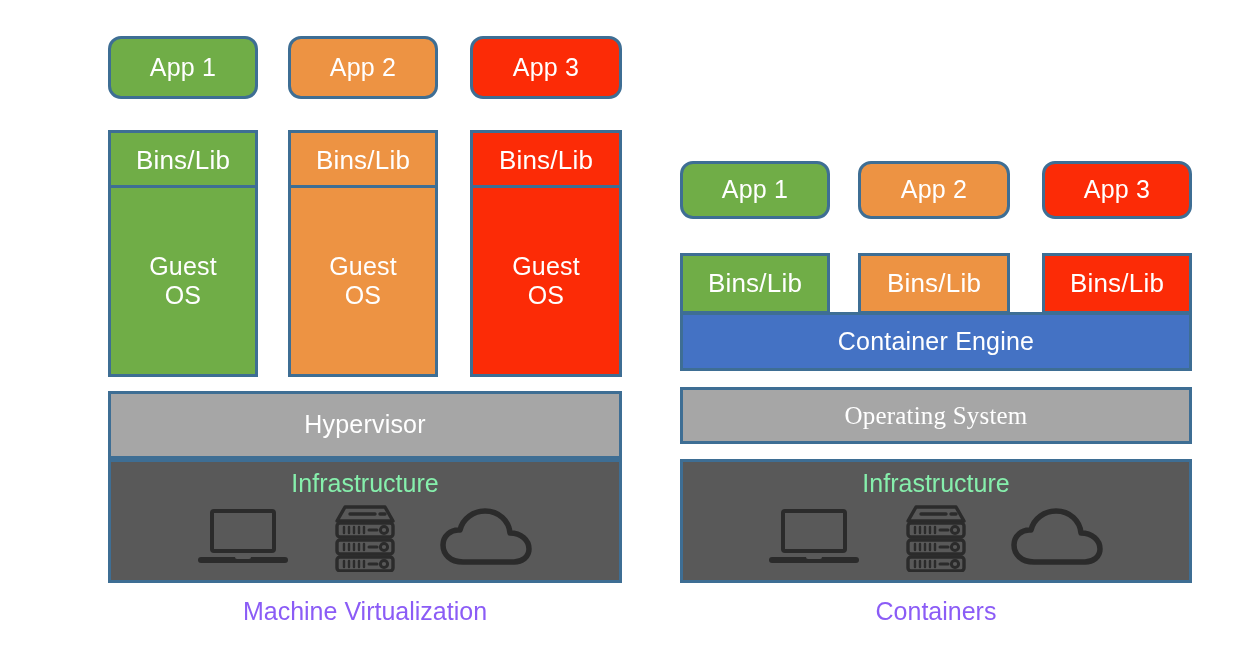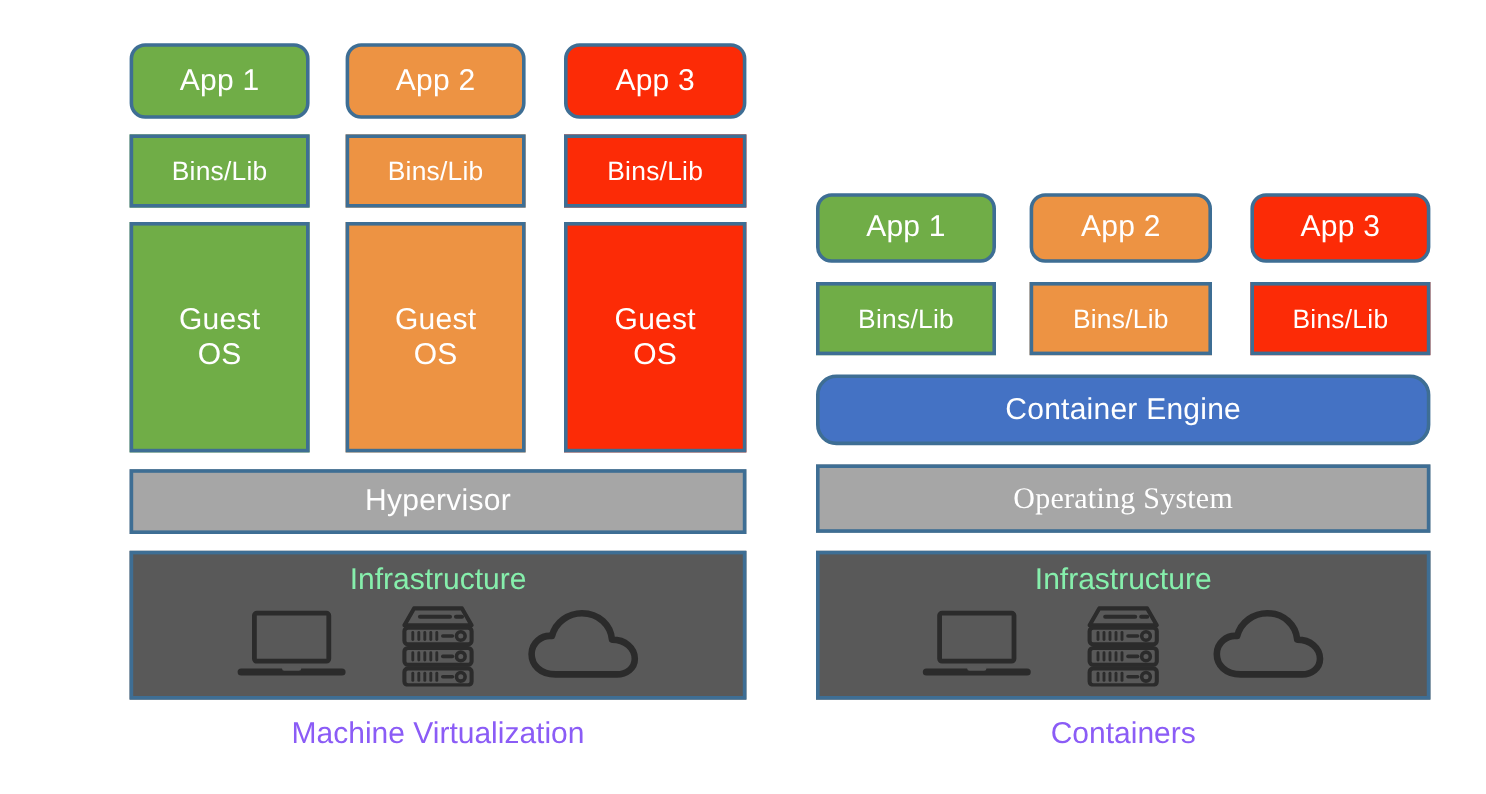--- a/index.html
+++ b/index.html
@@ -31,21 +31,21 @@
     white-space: pre-line;
     letter-spacing: .2px;
   }
   .green  { background: #70AD47; }
   .orange { background: #ED9343; }
   .red    { background: #FC2B06; }
   .gray   { background: #A6A6A6; }
   .blue   { background: #4472C4; }
 
   .fs-app   { font-size: 25px; border-radius: 13px; }
-  .fs-bins  { font-size: 22px; }
+  .fs-bins  { font-size: 26px; margin-top: 18px; }
   .fs-guest { font-size: 25px; }
   .fs-bar   { font-size: 25px; }
 
   
   .infra {
     display: block;
     position: absolute;
     border: 3px solid #3E6E94;
     background: #595959;
   }
@@ -90,21 +90,21 @@
     <div class="box orange fs-app" style="left:288px; top:36px; width:150px; height:63px;">App 2</div>
     <div class="box orange fs-bins" style="left:288px; top:112px; width:150px; height:61px;">Bins/Lib</div>
     <div class="box orange fs-guest" style="left:288px; top:185px; width:150px; height:192px;">Guest
 OS</div>
 
     <div class="box red fs-app" style="left:470px; top:36px; width:152px; height:63px;">App 3</div>
     <div class="box red fs-bins" style="left:470px; top:112px; width:152px; height:61px;">Bins/Lib</div>
     <div class="box red fs-guest" style="left:470px; top:185px; width:152px; height:192px;">Guest
 OS</div>
 
-    <div class="box gray fs-bar" style="left:108px; top:391px; width:514px; height:54px;">Hypervisor</div>
+    <div class="box gray fs-bar" style="left:108px; top:391px; width:514px; height:68px;">Hypervisor</div>
 
     <div class="infra" style="left:108px; top:459px; width:514px; height:124px;">
       <div class="infra-label">Infrastructure</div>
       <div class="infra-icons">
 
         <span>
           <svg width="96" height="62" viewBox="0 0 96 62">
             <rect x="17" y="5" width="62" height="40" rx="2" fill="none" stroke="#2B2B2B" stroke-width="4"></rect>
             <rect x="3" y="51" width="90" height="6" rx="3" fill="#2B2B2B"></rect>
             <rect x="40" y="49" width="16" height="4" rx="2" fill="#5a5a5a"></rect>
@@ -166,21 +166,21 @@
 
     <div class="box green fs-app" style="left:680px; top:161px; width:150px; height:58px;">App 1</div>
     <div class="box green fs-bins" style="left:680px; top:235px; width:150px; height:61px;">Bins/Lib</div>
 
     <div class="box orange fs-app" style="left:858px; top:161px; width:152px; height:58px;">App 2</div>
     <div class="box orange fs-bins" style="left:858px; top:235px; width:152px; height:61px;">Bins/Lib</div>
 
     <div class="box red fs-app" style="left:1042px; top:161px; width:150px; height:58px;">App 3</div>
     <div class="box red fs-bins" style="left:1042px; top:235px; width:150px; height:61px;">Bins/Lib</div>
 
-    <div class="box blue fs-bar" style="left:680px; top:312px; width:512px; height:59px;border-radius:17px;">Container Engine</div>
+    <div class="box blue fs-bar" style="left:680px; top:312px; width:512px; height:59px;">Container Engine</div>
 
     <div class="box gray fs-bar" style="left:680px; top:387px; width:512px; height:57px;font-family:Liberation Serif, serif;">Operating System</div>
 
     <div class="infra" style="left:680px; top:459px; width:512px; height:124px;">
       <div class="infra-label">Infrastructure</div>
       <div class="infra-icons">
 
         <span>
           <svg width="96" height="62" viewBox="0 0 96 62">
             <rect x="17" y="5" width="62" height="40" rx="2" fill="none" stroke="#2B2B2B" stroke-width="4"></rect>

